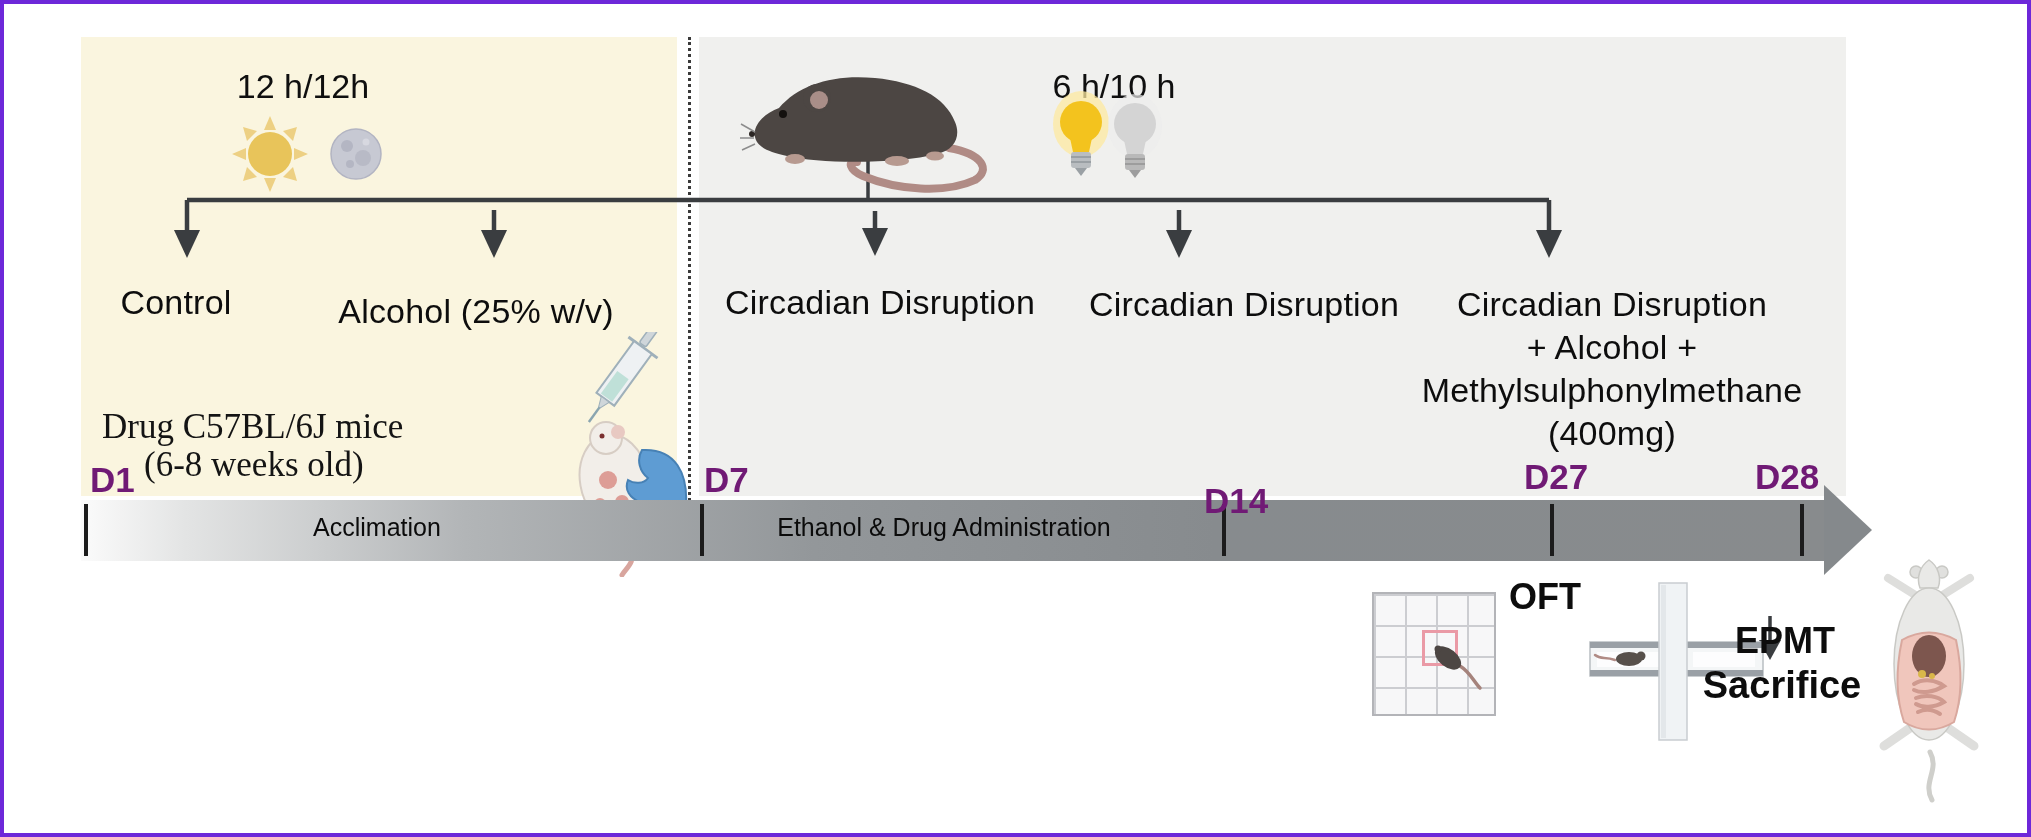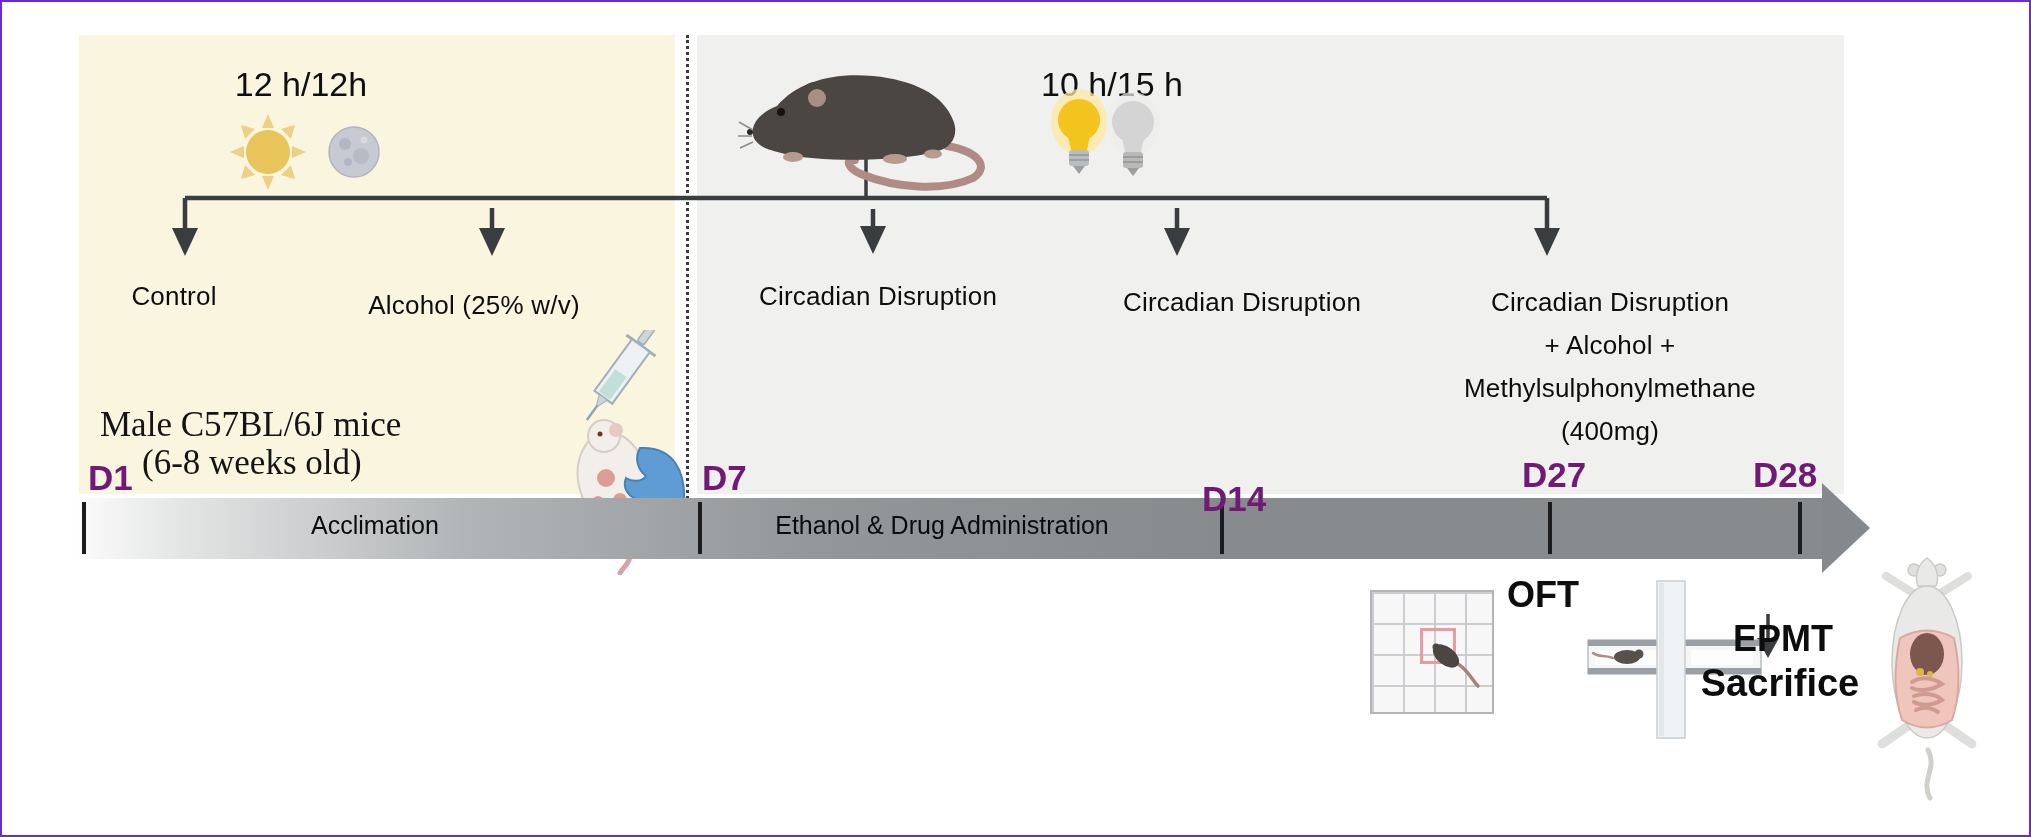--- a/index.html
+++ b/index.html
@@ -1,33 +1,33 @@
 <!DOCTYPE html>
 <html><head>
 <meta charset="utf-8">
 <style>
   html,body{margin:0;padding:0;background:#ffffff;}
   .canvas{
     position:relative;
     width:2031px;height:837px;
     background:#ffffff;
-    border:2px solid #6d28d9;
+    border:4px solid #6d28d9;
     box-sizing:border-box;
     overflow:hidden;
     font-family:"Liberation Sans", sans-serif;
     color:#0f0f0f;
   }
   .abs{position:absolute;}
   .panel{position:absolute;top:33px;height:459px;}
   .panel.yellow{left:77px;width:596px;background:#faf5df;}
   .panel.gray{left:695px;width:1147px;background:#f0f0ee;}
   .divider{position:absolute;left:684px;top:33px;height:524px;width:0;
     border-left:3px dotted #3a3a3a;}
   .overlay{position:absolute;left:0;top:0;pointer-events:none;}
-  .lbl{position:absolute;font-size:26px;font-weight:500;white-space:nowrap;
+  .lbl{position:absolute;font-size:34px;font-weight:500;white-space:nowrap;
     letter-spacing:0.2px;color:#0d0d0d;}
   .lbl.centered{transform:translateX(-50%);text-align:center;}
   .multiline{white-space:normal;line-height:43px;width:460px;}
   .cycle-lbl{position:absolute;font-size:34px;font-weight:500;transform:translateX(-50%);}
   .serif{font-family:"Liberation Serif", serif;font-size:35px;font-weight:400;color:#141414;
     position:absolute;white-space:nowrap;}
   .daylbl{position:absolute;font-size:35px;font-weight:600;color:#701a75;white-space:nowrap;}
   .daylbl.centered{transform:translateX(-50%);}
   .bar{position:absolute;left:77px;top:496px;width:1745px;height:61px;
     background:linear-gradient(to right,#fbfbfb 0%,#e3e4e4 6%,#b2b5b7 22%,#93979a 42%,#878b8e 65%,#888b8d 100%);}
@@ -106,21 +106,21 @@
 
   <svg class="abs" style="left:326px;top:124px;" width="52" height="52" viewBox="0 0 52 52">
     <circle cx="26" cy="26" r="25" fill="#c7c9d3"></circle>
     <circle cx="26" cy="26" r="25" fill="none" stroke="#b2b4c2" stroke-width="1.5"></circle>
     <circle cx="17" cy="18" r="6" fill="#b4b6c3"></circle>
     <circle cx="33" cy="30" r="8" fill="#b8bac6"></circle>
     <circle cx="20" cy="36" r="4" fill="#b4b6c3"></circle>
     <circle cx="36" cy="14" r="3.5" fill="#d7d8e0"></circle>
   </svg>
 
-  <div class="cycle-lbl" style="left:1110px;top:63px;">10 h/15 h</div>
+  <div class="cycle-lbl" style="left:1110px;top:63px;">6 h/10 h</div>
 
   <svg class="abs" style="left:1048px;top:86px;" width="58" height="96" viewBox="0 0 58 96">
     <ellipse cx="29" cy="34" rx="28" ry="33" fill="#fdeaa0" opacity="0.75"></ellipse>
     <circle cx="29" cy="32" r="21" fill="#f3c31e"></circle>
     <path d="M18,48 L40,48 L37,62 L21,62 Z" fill="#f3c31e"></path>
     <rect x="19" y="62" width="20" height="16" rx="3" fill="#b9bdc0"></rect>
     <line x1="19" y1="67" x2="39" y2="67" stroke="#9aa0a4" stroke-width="2"></line>
     <line x1="19" y1="72" x2="39" y2="72" stroke="#9aa0a4" stroke-width="2"></line>
     <path d="M23,78 L35,78 L29,86 Z" fill="#9aa0a4"></path>
   </svg>
@@ -159,21 +159,21 @@
   <div class="lbl centered multiline" style="left:1240px;top:279px;">
     <div>Circadian Disruption</div>
   </div>
   <div class="lbl centered multiline" style="left:1608px;top:279px;">
     <div>Circadian Disruption</div>
     <div>+ Alcohol +</div>
     <div>Methylsulphonylmethane</div>
     <div>(400mg)</div>
   </div>
 
-  <div class="serif" style="left:98px;top:403px;">Male C57BL/6J mice</div>
+  <div class="serif" style="left:98px;top:403px;">Drug C57BL/6J mice</div>
   <div class="serif" style="left:140px;top:441px;">(6-8 weeks old)</div>
 
   <svg class="abs" style="left:560px;top:328px;" width="130" height="245" viewBox="0 0 130 245">
     <g transform="rotate(36 60 45)">
       <rect x="52" y="-12" width="8" height="20" rx="2" fill="#cfd6da" stroke="#9fb0ba" stroke-width="1.5"></rect>
       <line x1="40" y1="10" x2="76" y2="10" stroke="#9fb0ba" stroke-width="3"></line>
       <rect x="47" y="10" width="22" height="64" fill="#eef1f3" stroke="#9fb0ba" stroke-width="2"></rect>
       <rect x="51" y="44" width="14" height="28" fill="#bfe0d8"></rect>
       <path d="M53,74 L63,74 L59,84 L57,84 Z" fill="#cfd6da" stroke="#9fb0ba" stroke-width="1"></path>
       <line x1="58" y1="84" x2="58" y2="102" stroke="#8aa5b0" stroke-width="2.5"></line>

